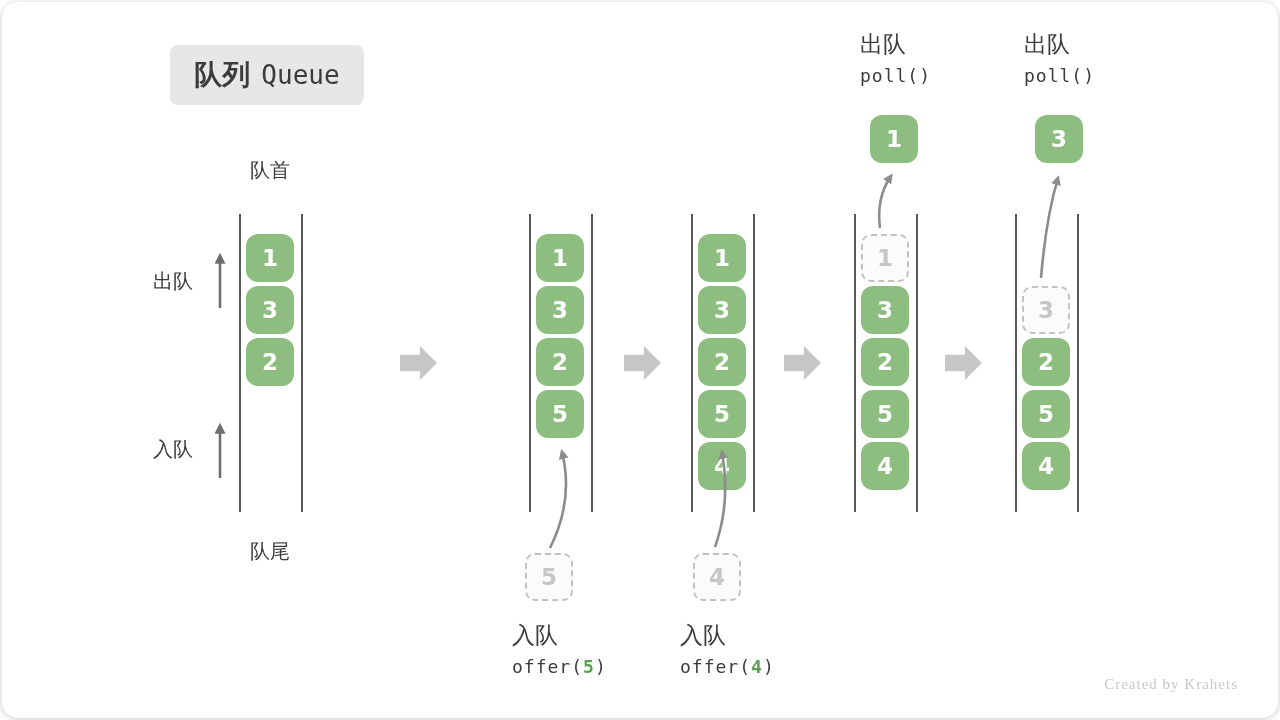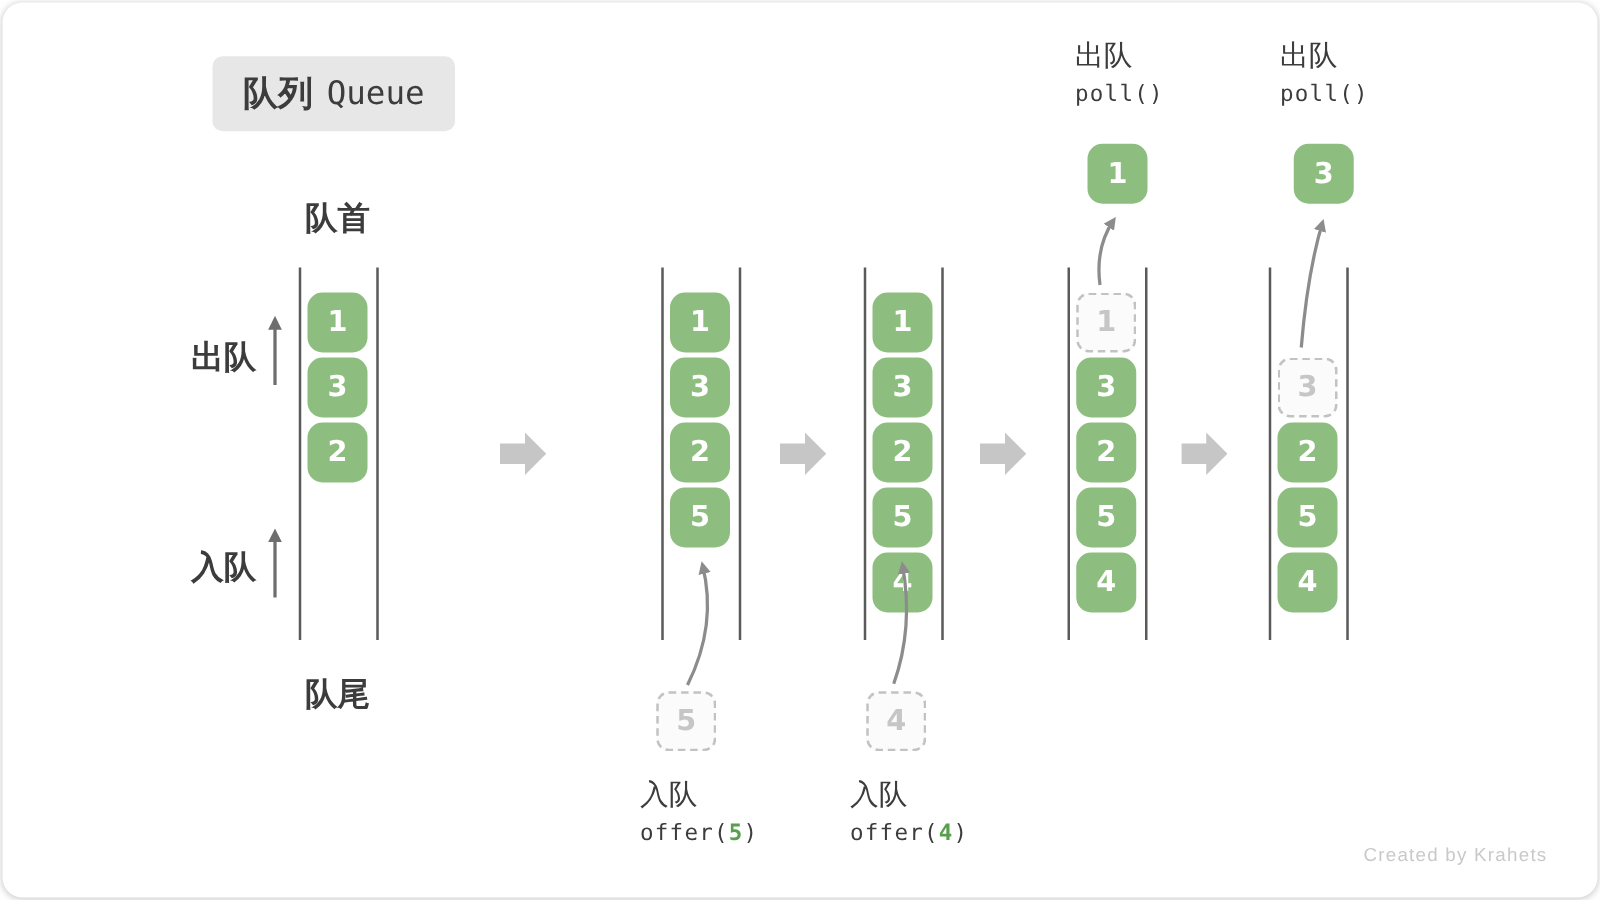--- a/index.html
+++ b/index.html
@@ -9,21 +9,21 @@
           background:#ffffff; border-radius:16px;
           box-shadow:0 1px 6px rgba(0,0,0,.22); }
 
   .title-badge { position:absolute; left:168px; top:43px; width:194px; height:60px;
                  background:var(--title-bg,#e7e7e7); border-radius:8px;
                  display:flex; align-items:center; justify-content:center; gap:11px; }
   .title-zh { font-size:28px; font-weight:bold; color:var(--text-dark,#3c3c3c); }
   .title-en { font-family:"DejaVu Sans Mono", monospace; font-size:26px;
               color:var(--text-dark,#3c3c3c); }
 
-  .lbl { position:absolute; font-size:26px; font-weight:bold; color:var(--text-dark,#3c3c3c); }
+  .lbl { position:absolute; font-size:20px; font-weight:normal; color:var(--text-dark,#3c3c3c); }
   .lbl-front { left:237px; top:155px; width:62px; text-align:center; }
   .lbl-rear  { left:237px; top:536px; width:62px; text-align:center; }
   .lbl-deq   { left:151px; top:266px; }
   .lbl-enq   { left:151px; top:434px; }
 
   .wall { position:absolute; top:212px; height:298px; width:1.6px;
           background:var(--line,#5a5a5a); }
   .cell { position:absolute; width:48px; height:48px; border-radius:12px;
           background:var(--box-green,#8dbe7f); color:#ffffff;
           font-family:"DejaVu Sans", sans-serif; font-size:23px; font-weight:bold;
@@ -35,21 +35,21 @@
             background:var(--block-arrow,#c6c6c6);
             clip-path:polygon(0 26%,54% 26%,54% 0,100% 50%,54% 100%,54% 74%,0 74%); }
 
   .op { position:absolute; color:var(--text-dark,#3c3c3c); }
   .op-zh { font-size:23px; line-height:28px; margin-bottom:7px; }
   .op-code { font-family:"DejaVu Sans Mono", monospace; font-size:18px;
              letter-spacing:1px; white-space:nowrap; }
   .op-code .gv { color:var(--accent-green,#58a04e); font-weight:bold; }
 
   .watermark { position:absolute; right:40px; bottom:25px;
-               font-family:Liberation Sans, sans-serif; font-size:15px;
+               font-family:Liberation Serif, serif; font-size:15px;
                letter-spacing:1px; color:var(--watermark,#c9c9c9); }
 
   svg.overlay { position:absolute; left:0; top:0; width:1280px; height:720px;
                 pointer-events:none; }
   .curve { fill:none; stroke:var(--curve-arrow,#8c8c8c); stroke-width:2.6; }
   .uparrow { stroke:#6e6e6e; stroke-width:2.6; }
 </style>
 </head>
 <body style="--box-green: #8DBE7F; --accent-green: #58A04E; --text-dark: #3C3C3C; --line: #5A5A5A; --block-arrow: #C6C6C6; --curve-arrow: #8C8C8C; --dashed-border: #C2C2C2; --dashed-text: #C6C6C6; --title-bg: #E7E7E7; --watermark: #C9C9C9;">
 

